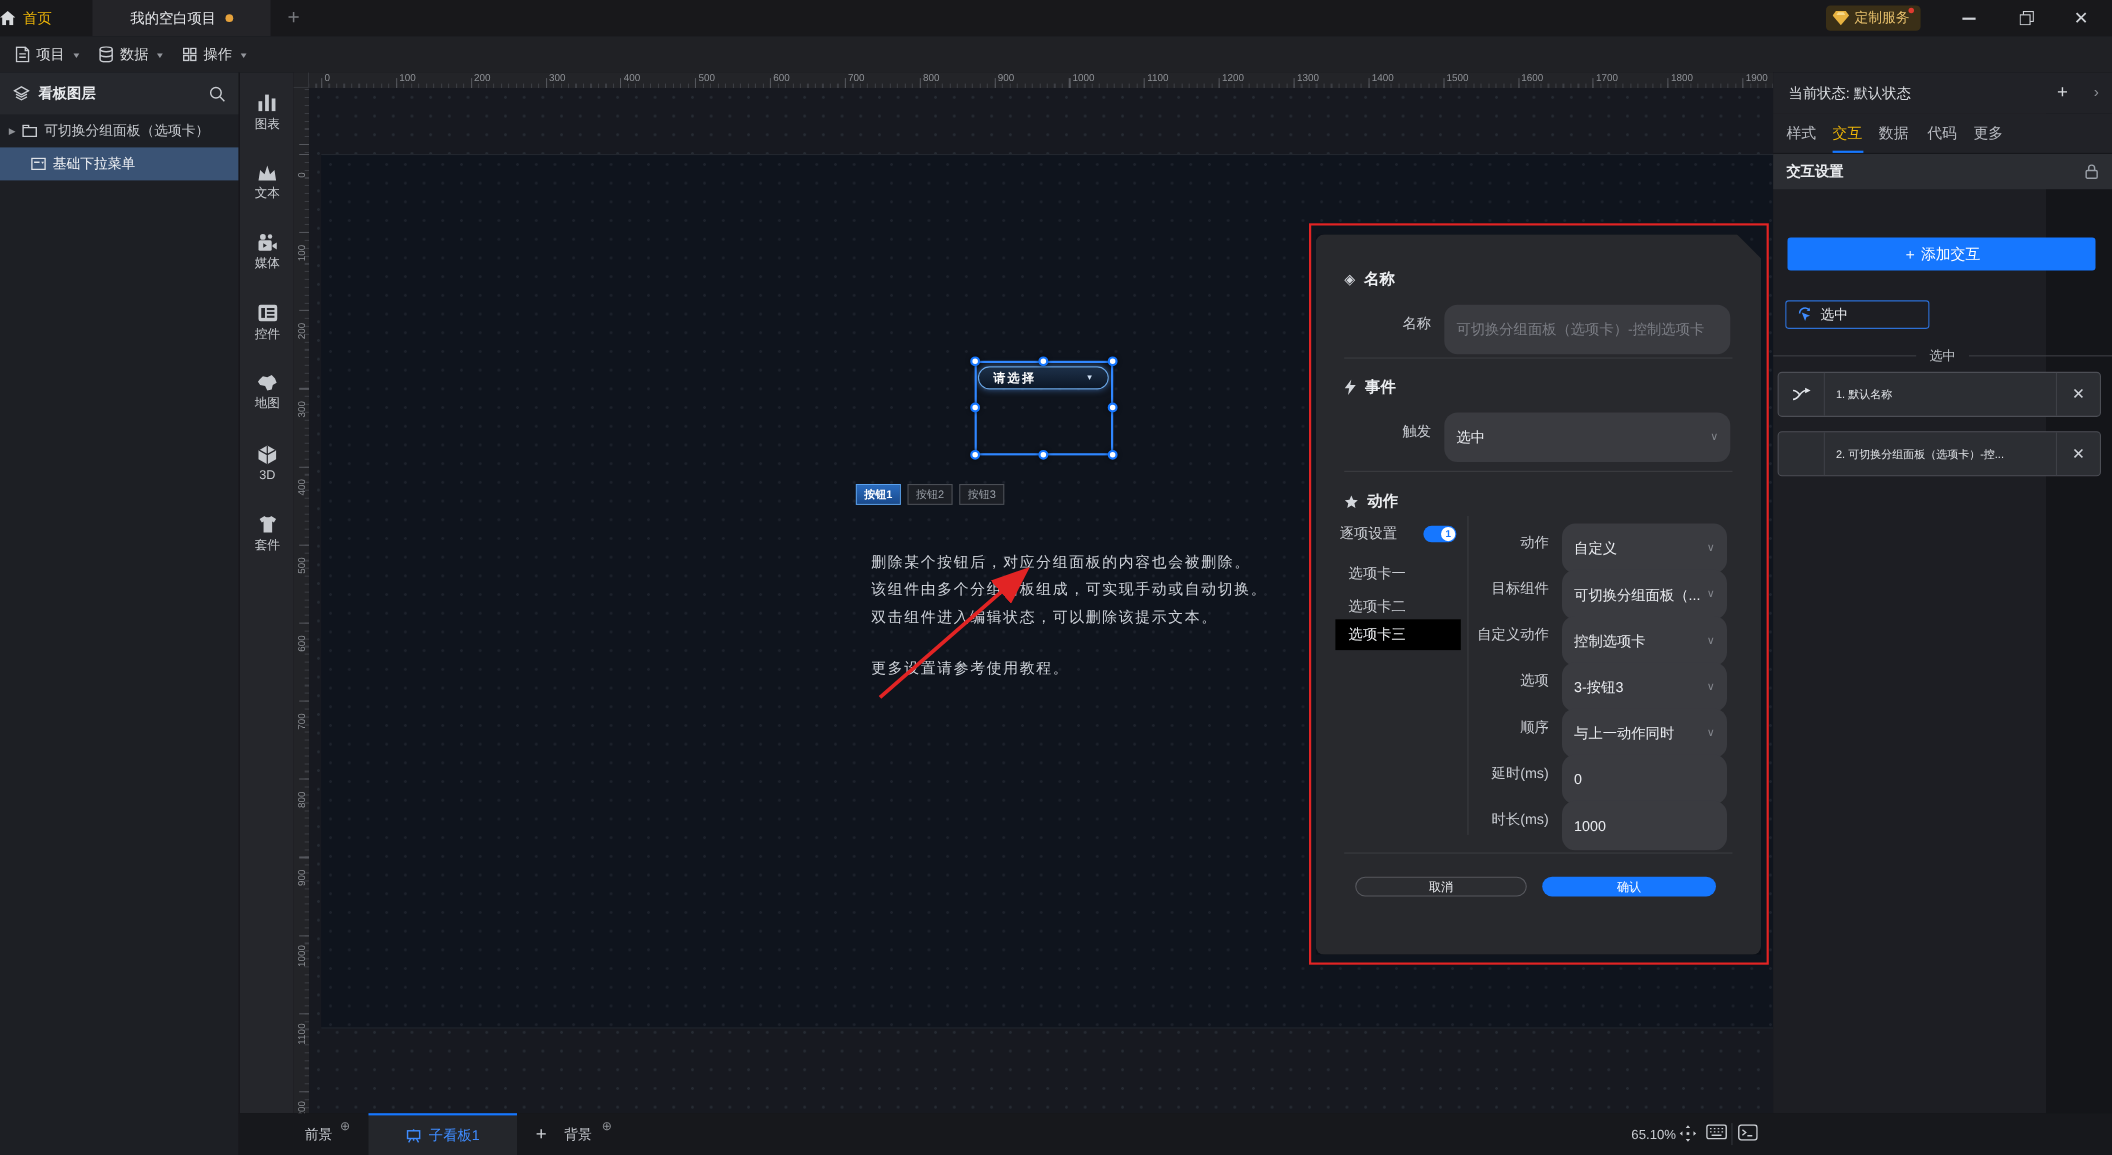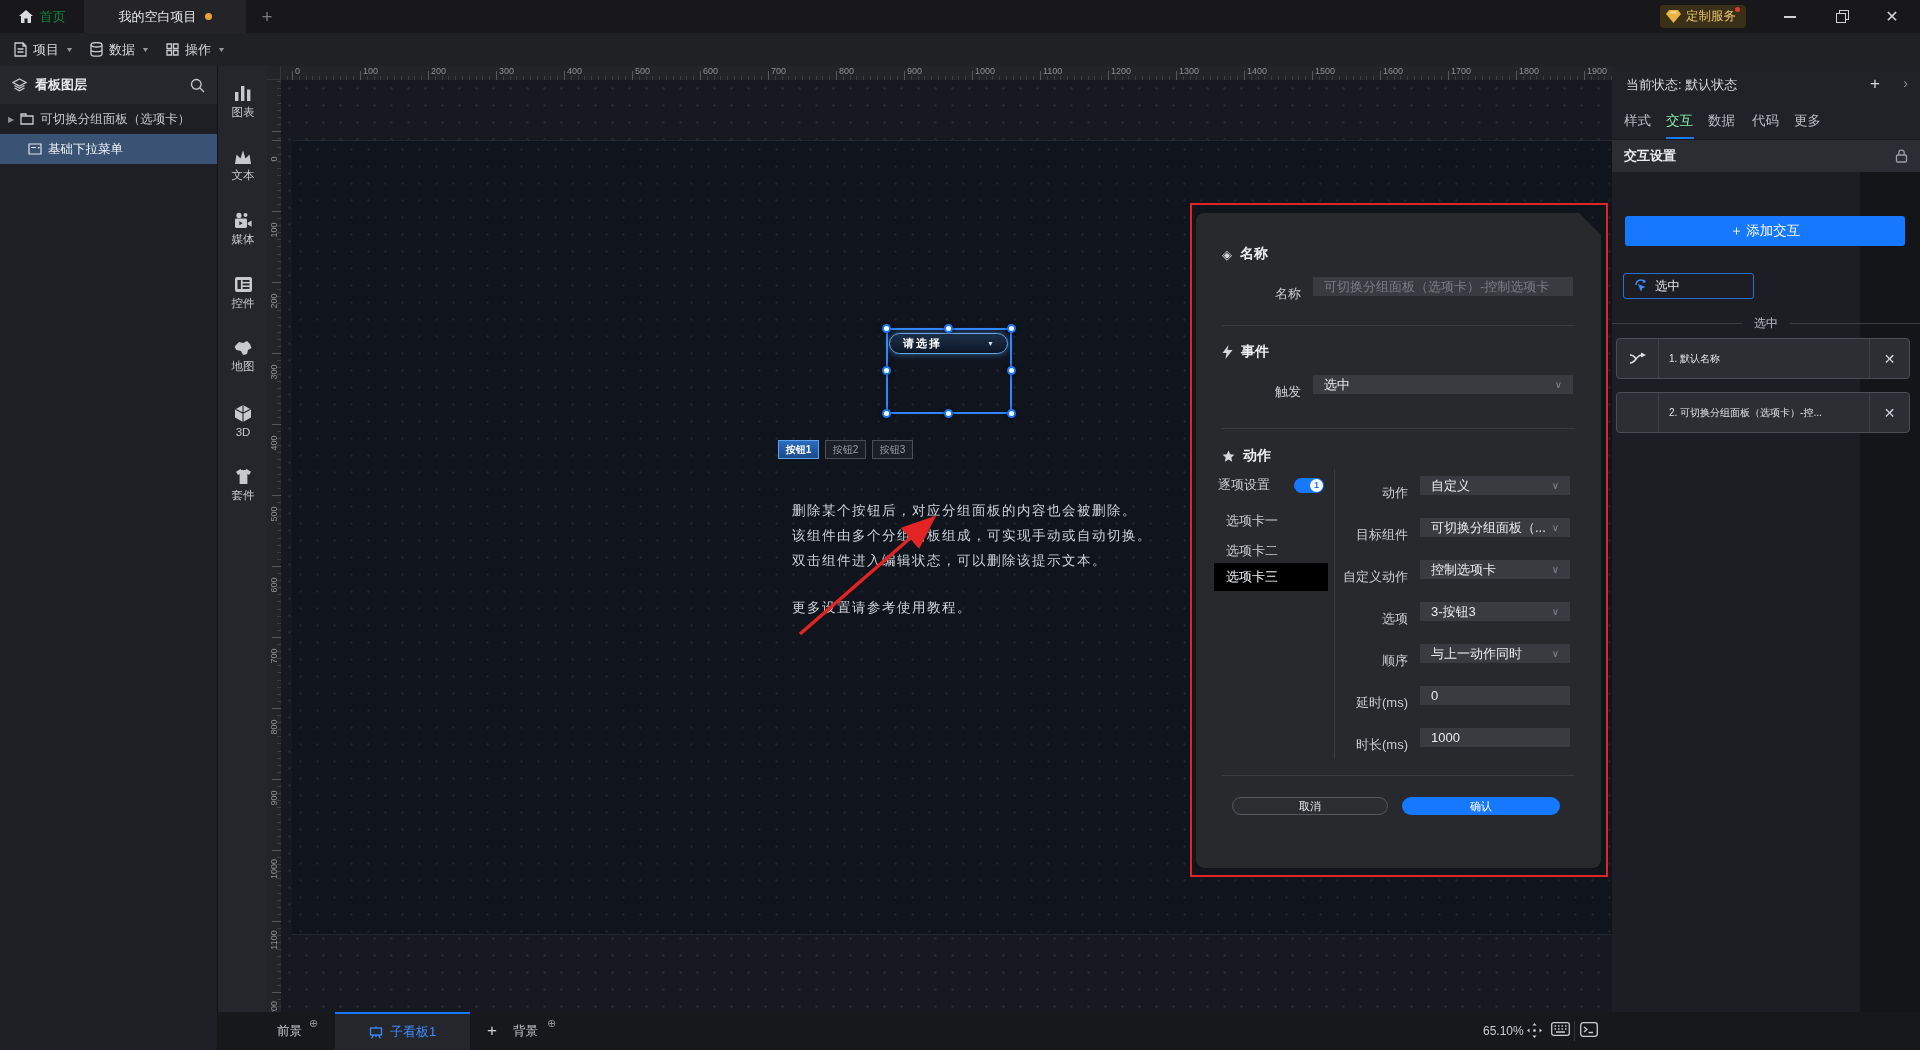--- a/index.html
+++ b/index.html
@@ -3,21 +3,21 @@
 <meta charset="utf-8">
 <style>
   * { margin:0; padding:0; box-sizing:border-box; }
   html,body { background:#0c0d10; }
   body { font-family:"Liberation Sans","DejaVu Sans",sans-serif; }
   .app { position:relative; width:1920px; height:1050px; background:#141519; overflow:hidden; color:#d5d8dd; font-size:13px; }
   svg.ic { display:block; }
 
   
   .titlebar { position:absolute; left:0; top:0; width:1920px; height:33px; background:#18181b; }
-  .home-tab { position:absolute; left:0; top:0; width:84px; height:33px; display:flex; align-items:center; justify-content:center; gap:7px; color:#15803d; cursor:pointer; }
+  .home-tab { position:absolute; left:0; top:0; width:84px; height:33px; display:flex; align-items:center; justify-content:flex-start; gap:7px; color:#eab308; cursor:pointer; }
   .proj-tab { position:absolute; left:84px; top:0; width:162px; height:33px; background:#242428; display:flex; align-items:center; justify-content:center; gap:8px; color:#e4e6e9; }
   .proj-dot { width:7px; height:7px; border-radius:50%; background:#e6a23c; }
   .tab-add { position:absolute; left:252px; top:0; width:30px; height:33px; display:flex; align-items:center; justify-content:center; color:#77797e; font-size:19px; }
   .vip-badge { position:absolute; left:1660px; top:5px; height:23px; padding:0 10px 0 6px; background:#3a2f17; border-radius:4px; display:flex; align-items:center; gap:5px; color:#e7c06c; font-size:12.5px; }
   .vip-dot { position:absolute; right:6px; top:2px; width:5px; height:5px; border-radius:50%; background:#e03b30; }
   .winbtn { position:absolute; top:0; width:40px; height:33px; display:flex; align-items:center; justify-content:center; color:#cfd2d7; }
   .wb-min { left:1770px; } .wb-max { left:1822px; } .wb-close { left:1872px; font-size:16px; }
   .min-glyph { display:block; width:12px; height:2px; background:#cfd2d7; }
 
   
@@ -89,21 +89,21 @@
   
   .dialog { position:absolute; left:915px; top:133px; width:405px; height:655px; background:#28292d;
     border-radius:8px; box-shadow:0 10px 40px rgba(0,0,0,.55);
     clip-path:polygon(0 0,calc(100% - 22px) 0,100% 22px,100% 100%,0 100%); }
   .dlg-sec { position:absolute; left:26px; display:flex; align-items:center; gap:8px; font-size:14px; font-weight:bold; color:#eceef1; }
   .ds-1{top:32px;} .ds-2{top:130px;} .ds-3{top:234px;}
   .sec-ic { color:#d4d7dc; font-size:13px; }
   .dlg-div { position:absolute; left:26px; width:353px; height:1px; background:#3b3c41; }
   .dd-1{top:112px;} .dd-2{top:215px;} .dd-3{top:562px;}
   .dlg-lbl { position:absolute; text-align:right; color:#c9ccd2; font-size:13px; }
-  .dlg-ctl { position:absolute; height:19px; background:#3a3b40; border-radius:0; display:flex; align-items:center; justify-content:space-between; padding:0 11px; font-size:13px; color:#e9ebef; }
+  .dlg-ctl { position:absolute; height:45px; background:#3a3b40; border-radius:12px; display:flex; align-items:center; justify-content:space-between; padding:0 11px; font-size:13px; color:#e9ebef; }
   .dlg-ctl .chev { font-size:10px; color:#83868c; transform:none; }
   .ph { color:#7b7d84; }
   .l-name { left:30px; top:72px; width:75px; } .c-name { left:117px; top:64px; width:260px; }
   .l-trig { left:30px; top:170px; width:75px; } .c-trig { left:117px; top:162px; width:260px; }
   .act-list-item { position:absolute; left:18px; width:114px; height:28px; display:flex; align-items:center; padding-left:12px; color:#c9ccd2; font-size:13px; }
   .al-0 { top:258px; padding-left:4px; justify-content:space-between; padding-right:4px; }
   .al-1 { top:294px; } .al-2 { top:324px; }
   .al-3 { top:350px; background:#000000; border-radius:0; color:#eef0f3; }
   .toggle { position:relative; width:30px; height:15px; border-radius:8px; background:#1677ff; }
   .toggle .knob { position:absolute; right:1px; top:1px; width:13px; height:13px; border-radius:50%; background:#fff; color:#1677ff; font-size:9px; font-weight:bold; display:flex; align-items:center; justify-content:center; }
@@ -113,21 +113,21 @@
   .btn-cancel { left:36px; width:156px; background:#2c2d31; border:1px solid #57585e; color:#e9ebef; }
   .btn-ok { left:206px; width:158px; background:#1677ff; color:#fff; }
 
   
   .right-panel { position:absolute; left:1612px; top:66px; width:248px; height:946px; background:#1d1e23; }
   .rp-state { position:absolute; left:0; top:0; width:308px; height:37px; background:#212227; display:flex; align-items:center; padding:0 14px; color:#d7dade; font-size:13px; }
   .rp-plus { position:absolute; right:40px; top:8px; font-size:17px; color:#d7dade; }
   .rp-arr { position:absolute; right:12px; top:9px; font-size:14px; color:#8b8e94; }
   .rp-tabs { position:absolute; left:0; top:37px; width:308px; height:37px; background:#212227; border-bottom:1px solid #16171b; }
   .rp-tab { position:absolute; top:0; height:36px; display:flex; align-items:center; color:#b8bbc1; font-size:13.5px; }
-  .rpt-0{left:12px;} .rpt-1{left:54px; color:#86efac;} .rpt-2{left:96px;} .rpt-3{left:140px;} .rpt-4{left:182px;}
+  .rpt-0{left:12px;} .rpt-1{left:54px; color:#eab308;} .rpt-2{left:96px;} .rpt-3{left:140px;} .rpt-4{left:182px;}
   .rpt-1::after { content:""; position:absolute; left:0; bottom:0; width:28px; height:2px; background:#1677ff; }
   .rp-sechead { position:absolute; left:0; top:74px; width:308px; height:32px; background:#2b2d32; display:flex; align-items:center; justify-content:space-between; padding:0 12px; }
   .rp-sechead .t { font-weight:bold; font-size:13px; color:#e9ebee; }
   .rp-add { position:absolute; left:13px; top:150px; width:280px; height:30px; background:#1677ff; border-radius:3px; color:#fff; display:flex; align-items:center; justify-content:center; font-size:13.5px; gap:3px; }
   .rp-chip { position:absolute; left:11px; top:207px; width:131px; height:26px; border:1px solid #2d6fd4; border-radius:3px; display:flex; align-items:center; gap:7px; padding:0 10px; color:#e8eaee; font-size:12.5px; }
   .rp-divlabel { position:absolute; left:0; top:249px; width:308px; height:16px; display:flex; align-items:center; color:#bcc0c6; font-size:12px; }
   .rp-divlabel::before { content:""; flex:1; height:1px; background:#3c3e44; margin-right:12px; }
   .rp-divlabel::after { content:""; flex:1; height:1px; background:#3c3e44; margin-left:12px; }
   .rp-card { position:absolute; left:4px; width:294px; height:41px; background:#2c2e33; border:1px solid #4c4e55; border-radius:4px; display:flex; align-items:center; }
   .card-1 { top:272px; } .card-2 { top:326px; }

